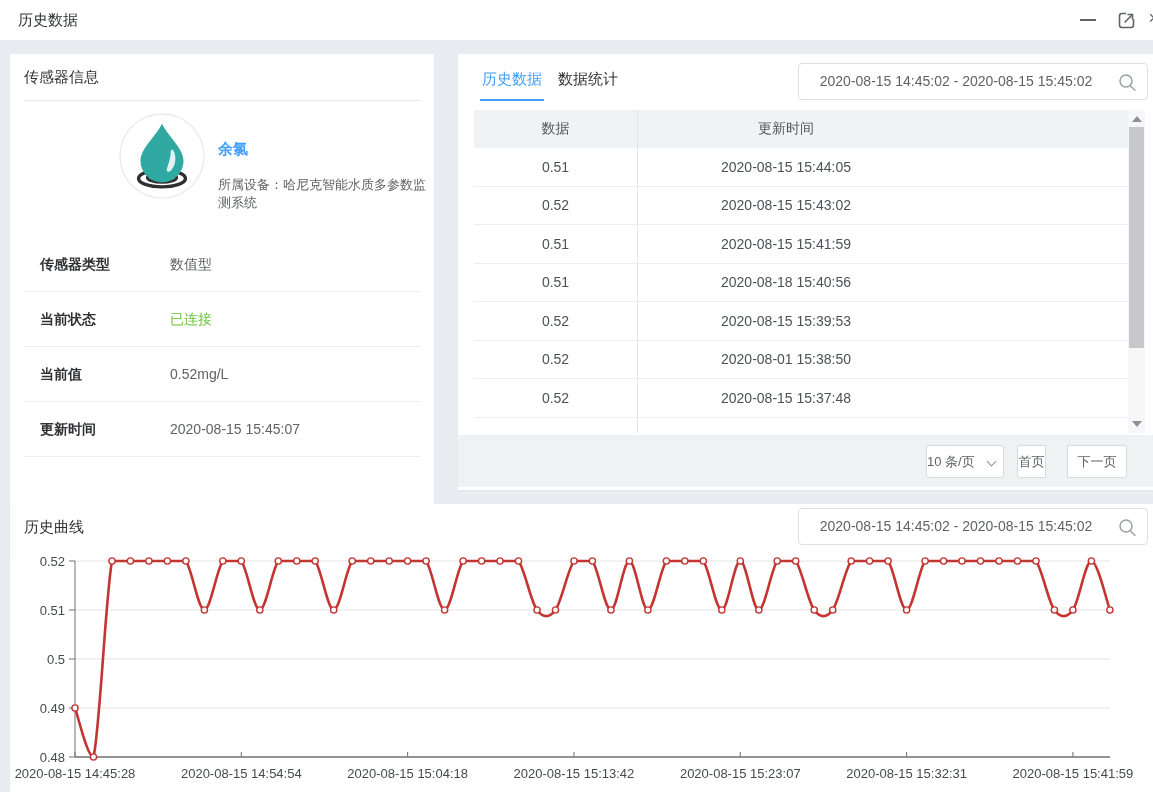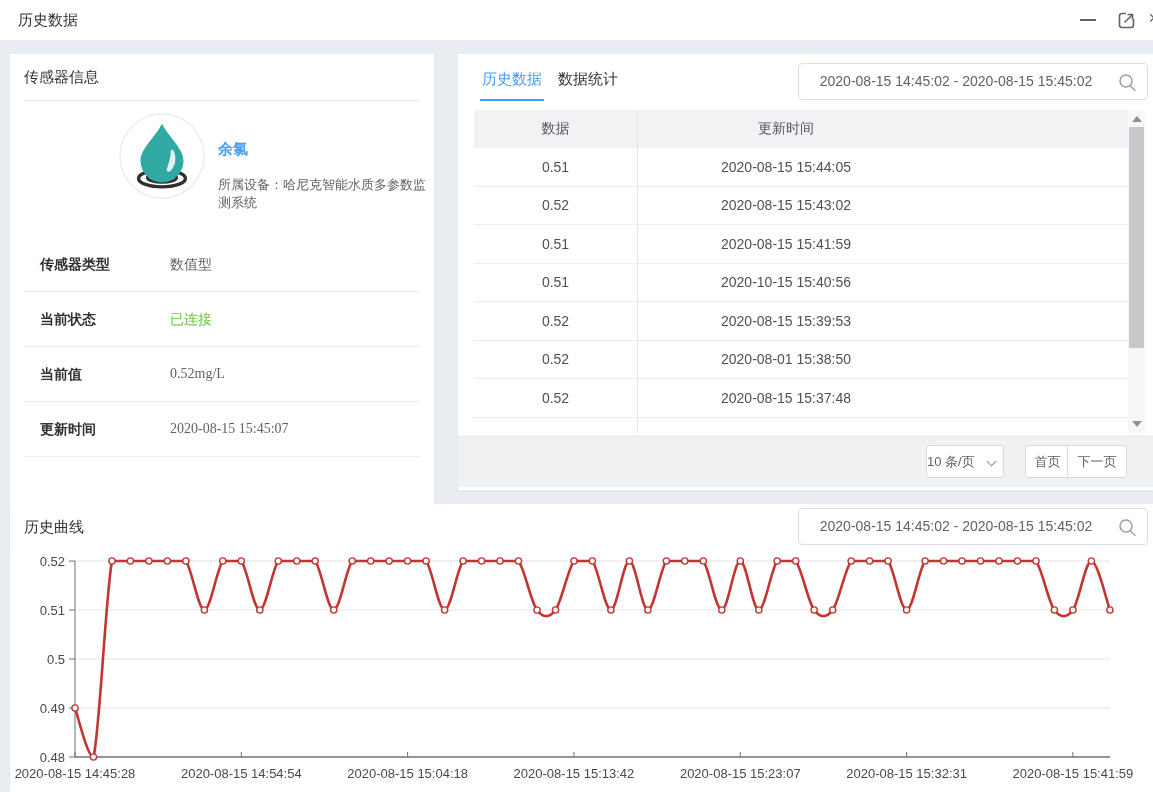--- a/index.html
+++ b/index.html
@@ -14,21 +14,21 @@
   #win-max { position:absolute; left:1117px; top:10px; width:20px; height:20px; cursor:pointer; }
   #win-close { position:absolute; left:1148px; top:10px; width:16px; height:20px; color:#5f6368; font-size:14px; }
 
   
   #sensor { left:10px; top:54px; width:424px; height:504px; }
   .panel-title { position:absolute; left:14px; top:14px; font-size:15px; color:#303133; }
   #sensor .head-divider { position:absolute; left:14px; right:14px; top:46px; height:1px; background:#e6e6e6; }
   #sensor-logo { position:absolute; left:108px; top:58px; width:88px; height:88px; }
   #sensor-name { position:absolute; left:208px; top:86px; font-size:15px; font-weight:bold; color:#409eff; }
   #sensor-device { position:absolute; left:208px; top:122px; font-size:13px; color:#606266; }
-  #sensor-rows { position:absolute; left:0; top:183px; width:100%;font-family:Liberation Serif, serif; }
+  #sensor-rows { position:absolute; left:0; top:183px; width:100%; }
   .info-row { position:relative; height:55px; margin:0 14px; border-bottom:1px solid #ebeef0; }
   .info-row .lbl { position:absolute; left:16px; top:19px; font-size:14px; font-weight:bold; color:#303133; }
   .info-row .val { position:absolute; left:146px; top:19px; font-size:14px; color:#606266; }
 
   
   #history { left:458px; top:54px; width:695px; height:436px; }
   .tab { position:absolute; top:16px; height:31px; font-size:15px; color:#303133; cursor:pointer; }
   #tab-0 { left:22px; color:#409eff; border-bottom:2px solid #409eff; padding:0 2px 12px 2px; }
   #tab-1 { left:100px; }
   .date-box { position:absolute; width:350px; height:37px; border:1px solid #dcdfe6; border-radius:4px;
@@ -52,21 +52,21 @@
   .arr.down { bottom:6px; border-left:5px solid transparent; border-right:5px solid transparent; border-top:6px solid #8d9094; }
 
   #pagebar { position:absolute; left:0; bottom:3px; width:100%; height:52px; background:#f0f1f2; }
   #page-size { position:absolute; left:468px; top:10px; width:78px; height:33px; background:#fff;
     border:1px solid #d6d9de; border-radius:3px; font-size:13px; color:#606266; line-height:31px;
     text-align:left; cursor:pointer; }
   #page-size .caret { position:absolute; right:8px; top:12px; width:7px; height:7px;
     border-right:1.5px solid #909399; border-bottom:1.5px solid #909399; transform:rotate(45deg); }
   .pg-btn { position:absolute; top:10px; height:33px; background:#fff; border:1px solid #d6d9de;
     font-size:13px; color:#606266; text-align:center; line-height:31px; cursor:pointer; }
-  #btn-first { left:559px; width:45px; border-radius:3px 0 0 3px;margin-left:8px; }
+  #btn-first { left:559px; width:29px; border-radius:3px 0 0 3px; }
   #btn-next { left:609px; width:60px; border-radius:0 3px 3px 0; }
 
   
   #curve { left:10px; top:504px; width:1143px; height:288px; }
   #curve .date-box { right:5px; top:4px; }
   #chart { position:absolute; left:-10px; top:36px; width:1153px; height:252px; }
 </style>
 </head>
 <body>
 
@@ -139,21 +139,21 @@
         <div class="g-row">
           <div class="c1">0.52</div>
           <div class="c2">2020-08-15 15:43:02</div>
         </div>
         <div class="g-row">
           <div class="c1">0.51</div>
           <div class="c2">2020-08-15 15:41:59</div>
         </div>
         <div class="g-row">
           <div class="c1">0.51</div>
-          <div class="c2">2020-10-15 15:40:56</div>
+          <div class="c2">2020-08-18 15:40:56</div>
         </div>
         <div class="g-row">
           <div class="c1">0.52</div>
           <div class="c2">2020-08-15 15:39:53</div>
         </div>
         <div class="g-row">
           <div class="c1">0.52</div>
           <div class="c2">2020-08-01 15:38:50</div>
         </div>
         <div class="g-row">

